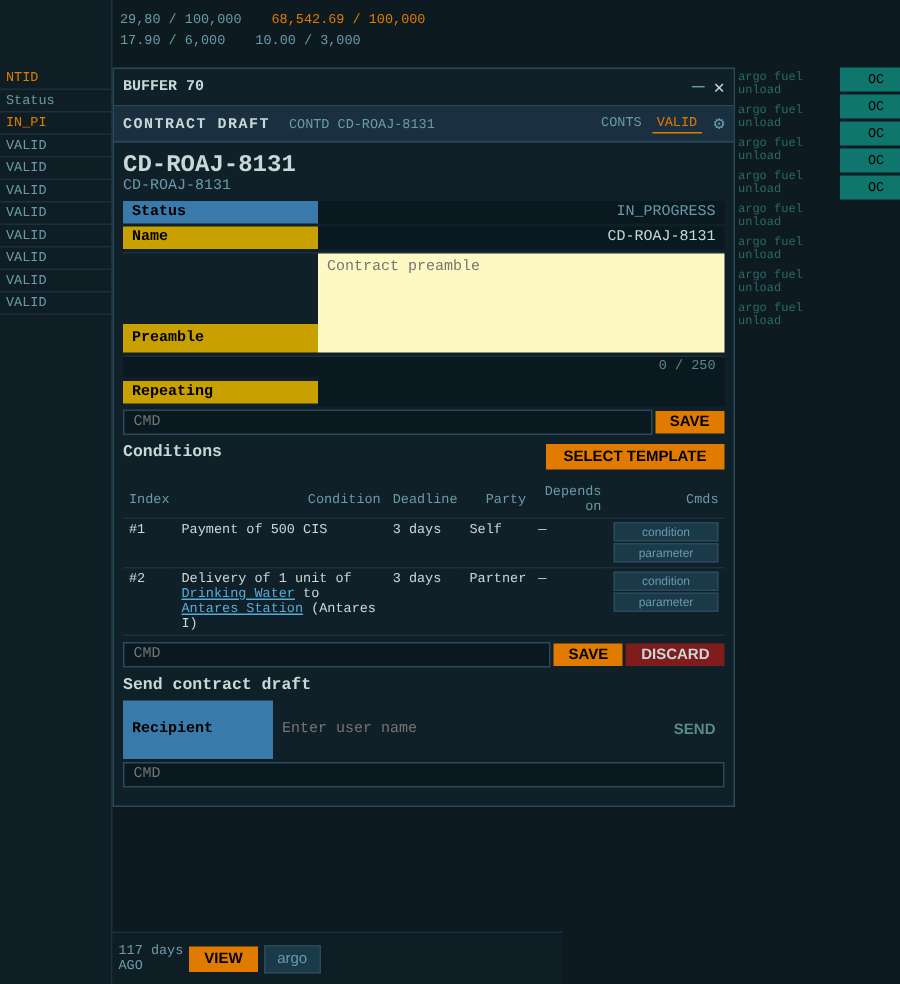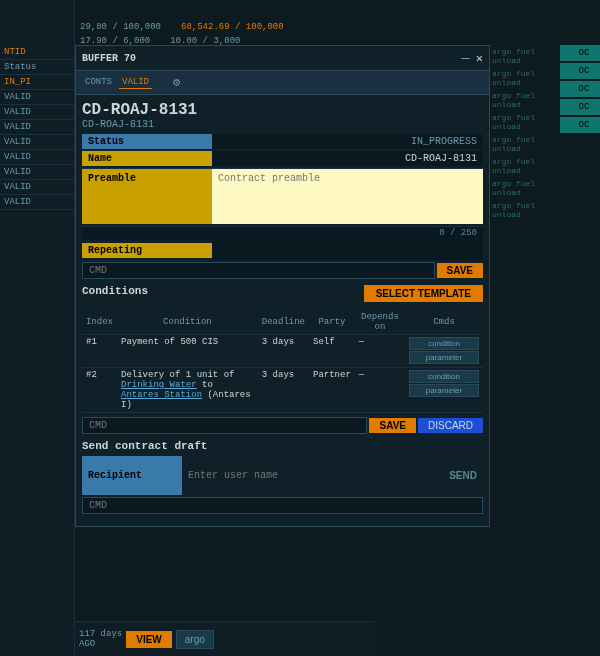--- a/index.html
+++ b/index.html
@@ -63,21 +63,21 @@
       padding: 2px 4px;
       border-bottom: 1px solid #1a3040;
     }
     .sidebar-row.active {
       color: #e07b00;
     }
 
     
     .top-stats {
       position: absolute;
-      left: 75px; top: 14px;
+      left: 75px; top: 0;
       width: 490px;
       height: 40px;
       display: flex;
       flex-direction: column;
       justify-content: center;
       padding-left: 5px;
     }
     .stat-row {
       display: flex;
       gap: 20px;
@@ -229,20 +229,21 @@
       background: #c8a000;
       color: #000;
       font-size: 10px;
       font-weight: bold;
       padding: 4px 6px;
       width: 130px;
       min-width: 130px;
       writing-mode: horizontal-tb;
       display: flex;
       align-items: flex-start;
+      margin-top: 47px;
     }
     .preamble-input {
       flex: 1;
       background: transparent;
       border: none;
       color: #5a8a8a;
       font-size: 10px;
       font-family: 'Courier New', monospace;
       padding: 4px 6px;
       min-height: 55px;
@@ -284,24 +285,24 @@
       background: #e07b00;
       color: #000;
       font-size: 10px;
       font-weight: bold;
       padding: 2px 10px;
       border: none;
       cursor: pointer;
       margin-left: 2px;
     }
     .discard-btn {
-      background: #1d4ed8;
-      color: #c8d8d8;
-      font-size: 10px;
-      font-weight: normal;
+      background: #7f1d1d;
+      color: #c8d8d8;
+      font-size: 10px;
+      font-weight: bold;
       padding: 2px 10px;
       border: none;
       cursor: pointer;
       margin-left: 2px;
     }
 
     
     .conditions-header {
       color: #c8d8d8;
       font-size: 11px;
@@ -324,21 +325,21 @@
     
     .conditions-table {
       width: 100%;
       border-collapse: collapse;
       margin-bottom: 4px;
     }
     .conditions-table th {
       color: #6a9aaa;
       font-size: 9px;
       font-weight: normal;
-      text-align: center;
+      text-align: right;
       padding: 2px 4px;
       border-bottom: 1px solid #1a3040;
       margin-left: 35px;
     }
     .conditions-table td {
       color: #c8d8d8;
       font-size: 9px;
       padding: 2px 4px;
       vertical-align: top;
     }
@@ -517,21 +518,25 @@
 
   <div class="modal-titlebar">
     <span class="modal-title">BUFFER 70</span>
     <div class="modal-controls">
       <span class="modal-min">—</span>
       <span class="modal-close">✕</span>
     </div>
   </div>
 
   <div class="modal-header">
-    <div style="display:flex;align-items:center;gap:21px;">
+    <div>
+      <span class="modal-header-title">CONTRACT DRAFT</span>
+      <span class="modal-header-sub" style="margin-left:6px;">CONTD CD-ROAJ-8131</span>
+    </div>
+    <div style="display:flex;align-items:center;gap:8px;">
       <div class="modal-tabs">
         <span class="modal-tab">CONTS</span>
         <span class="modal-tab active">VALID</span>
       </div>
       <span class="settings-icon">⚙</span>
     </div>
   </div>
 
   <div class="modal-body">
 

